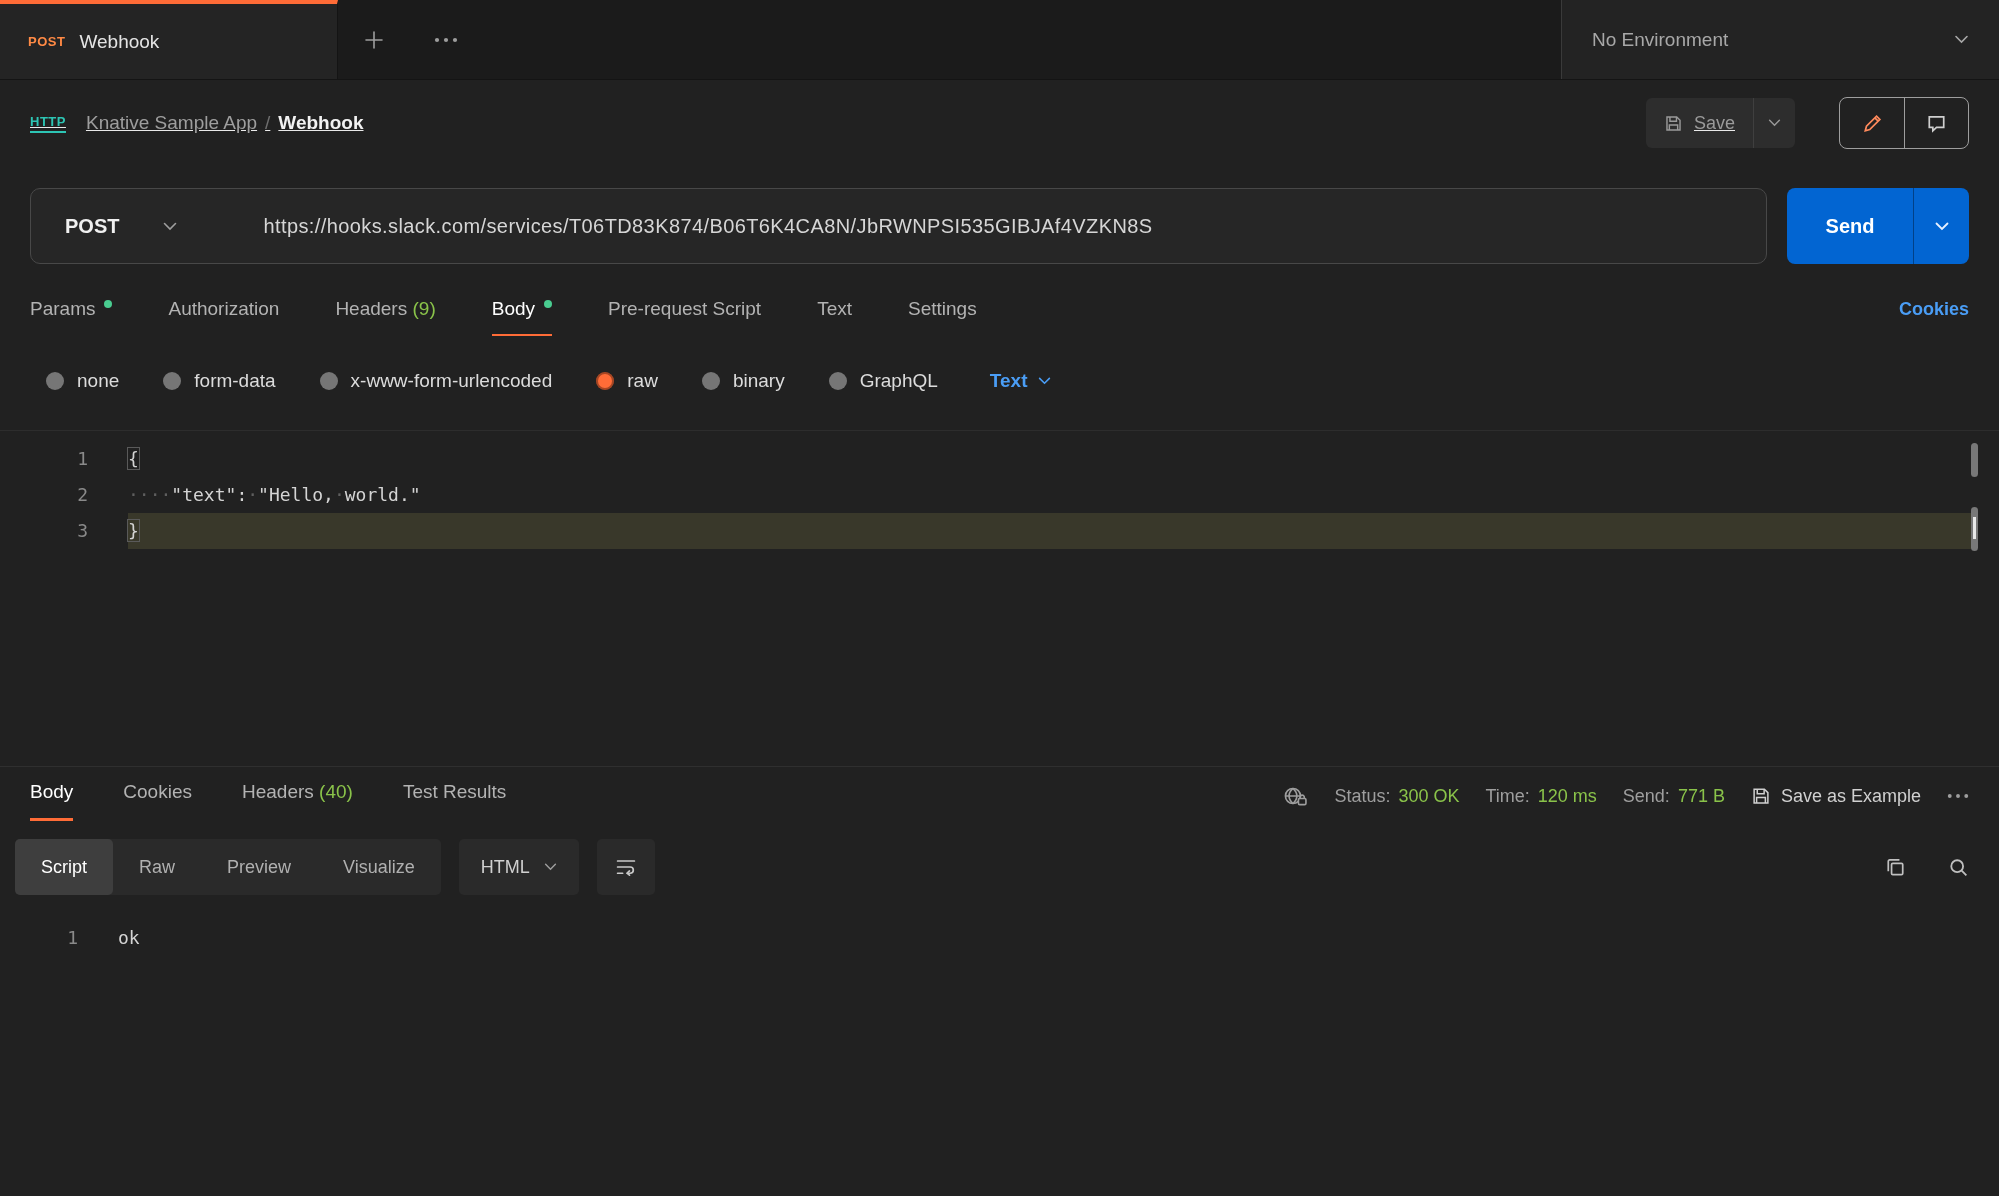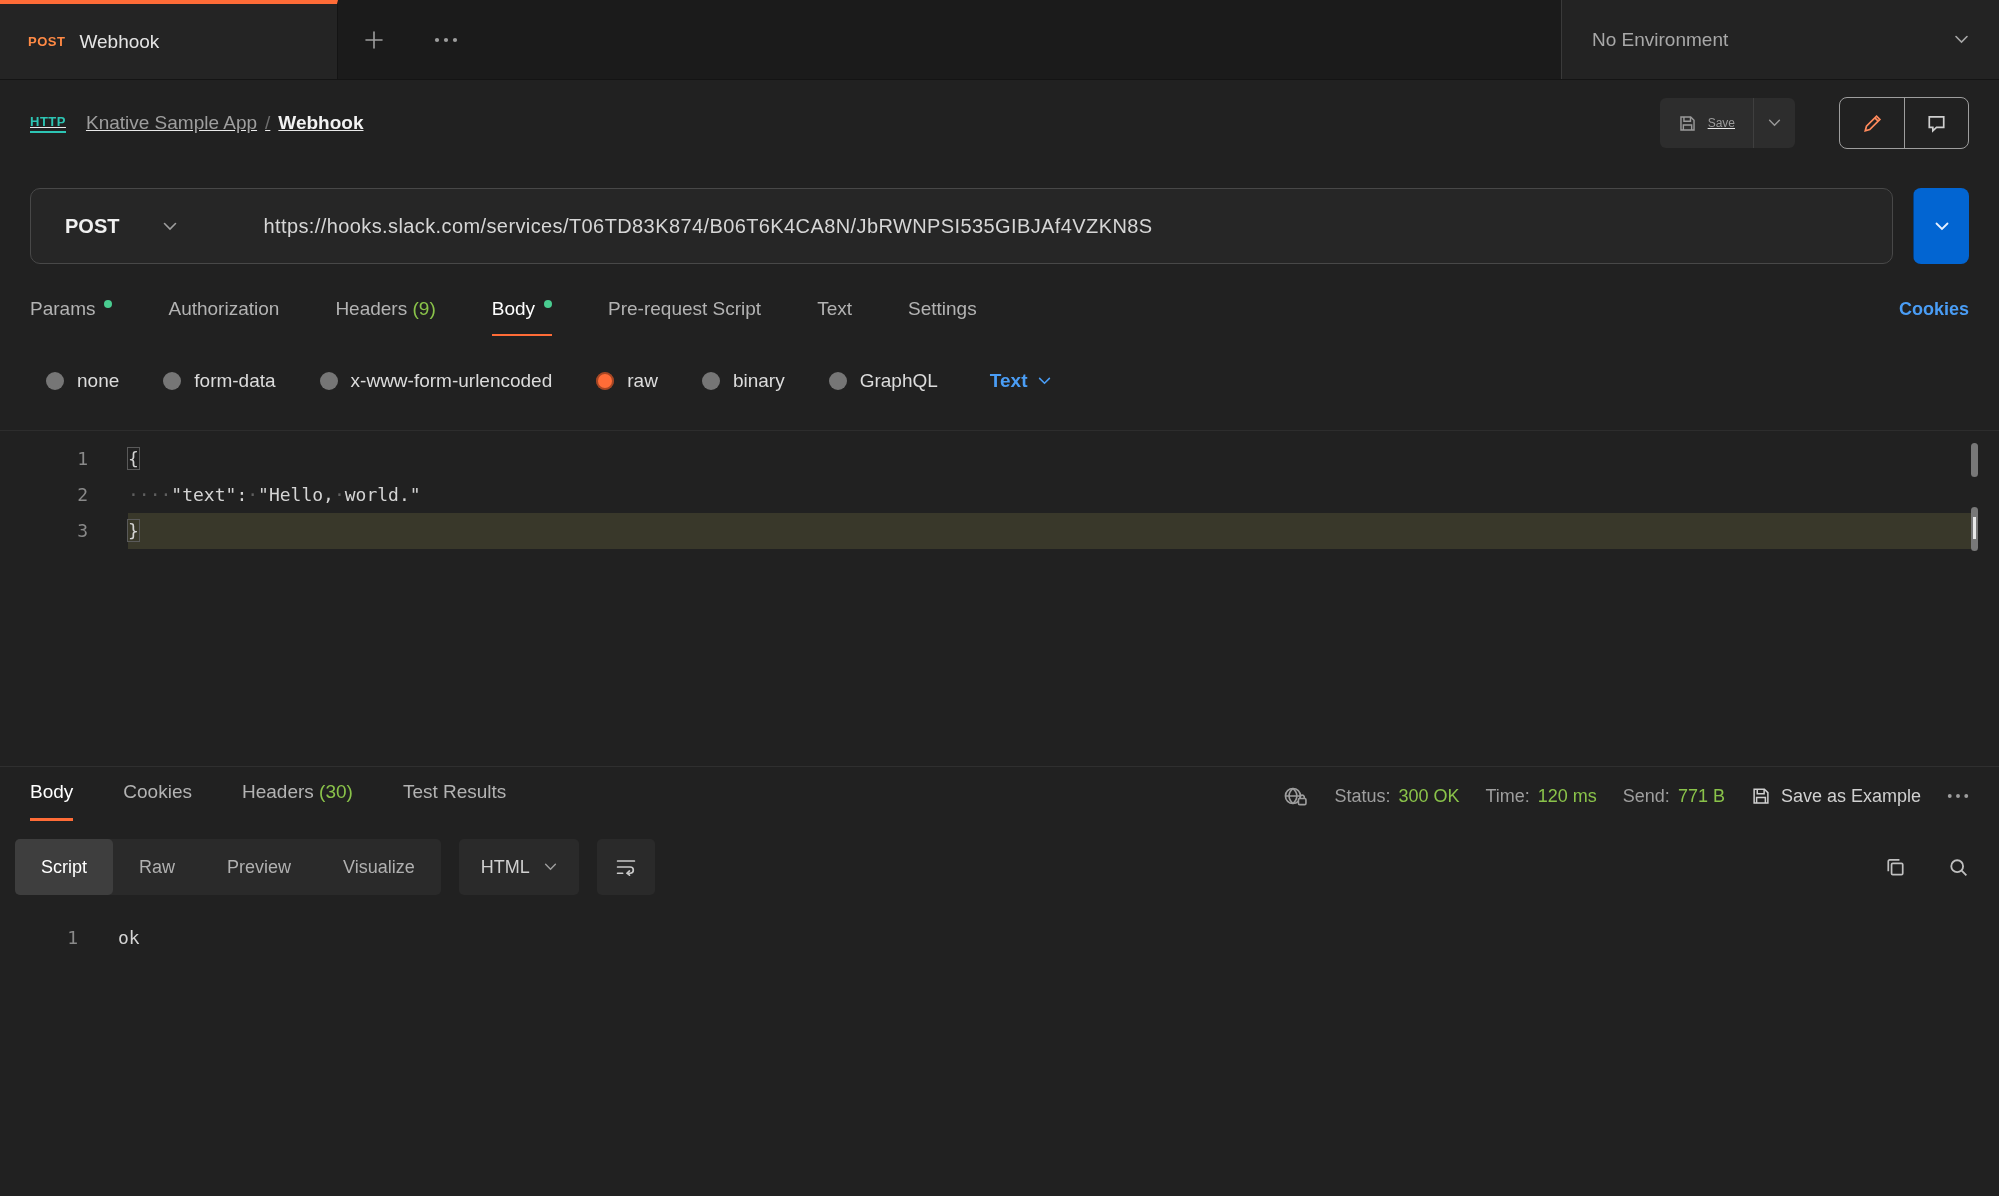--- a/index.html
+++ b/index.html
@@ -31,21 +31,21 @@
 
   
   .req-header { display:flex; align-items:center; height:86px; padding:0 30px; gap:20px;text-decoration:underline; }
   .http-badge { color:#2dc5b4; font-size:13px; font-weight:700; letter-spacing:.5px; border-bottom:2px solid #2dc5b4; padding-bottom:2px; }
   .crumb { display:flex; align-items:flex-start; gap:8px; font-size:19px; }
   .crumb-collection { color:#9e9e9e; }
   .crumb-sep { color:#6f6f6f; }
   .crumb-request { color:#f2f2f2; font-weight:600; }
   .header-right { margin-left:auto; display:flex; align-items:center; gap:44px; }
   .save-group { display:flex; align-items:stretch; background:#2d2d2d; border-radius:6px; height:50px; color:#9a9a9a; }
-  .save-main { display:flex; align-items:center; gap:11px; padding:0 18px; font-size:12px; cursor:pointer; }
+  .save-main { display:flex; align-items:center; gap:11px; padding:0 18px; font-size:18px; cursor:pointer; }
   .save-divider { width:1px; background:#3f3f3f; }
   .save-caret { display:flex; align-items:center; padding:0 14px; cursor:pointer; }
   .edit-group { display:flex; border:1px solid #9e9e9e; border-radius:8px; overflow:hidden; height:52px; }
   .edit-btn { width:64px; display:flex; align-items:center; justify-content:center; cursor:pointer; }
   .edit-btn + .edit-btn { border-left:1px solid #9e9e9e; }
   .pencil { color:#ff8a5c; }
   .bubble { color:#cfcfcf; }
 
   
   .url-row { display:flex; align-items:center; padding:0 30px; gap:20px; margin-top:22px; }
@@ -207,20 +207,21 @@
       <span class="method-label">POST</span>
       <span class="method-caret caret-svg">
         <svg width="14" height="9" viewBox="0 0 14 9">
             <path d="M1.5 1.5L7 7l5.5-5.5" fill="none" stroke="currentColor" stroke-width="1.6" stroke-linecap="round"></path>
           </svg>
       </span>
     </div>
     <div class="url-text">https://hooks.slack.com/services/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</div>
   </div>
   <div class="send-group">
+    <div class="send-main">Send</div>
     <div class="send-caret">
       <span>
         <svg width="14" height="9" viewBox="0 0 14 9">
             <path d="M1.5 1.5L7 7l5.5-5.5" fill="none" stroke="currentColor" stroke-width="1.8" stroke-linecap="round"></path>
           </svg>
       </span>
     </div>
   </div>
 </section>
 
@@ -285,21 +286,21 @@
   </div>
   <div class="scroll-mark m1"></div>
   <div class="scroll-mark m2"></div>
 </section>
 
 <section class="response">
 
   <nav class="resp-tabs">
     <div class="resp-tab active"><span>Body</span></div>
     <div class="resp-tab"><span>Cookies</span></div>
-    <div class="resp-tab"><span>Headers</span> <span class="count">(30)</span></div>
+    <div class="resp-tab"><span>Headers</span> <span class="count">(40)</span></div>
     <div class="resp-tab"><span>Test Results</span></div>
 
     <div class="resp-meta">
       <span class="globe">
         <svg width="26" height="22" viewBox="0 0 19 16" fill="none" stroke="currentColor" stroke-width="1.2">
             <circle cx="8" cy="8" r="5.5"></circle>
             <path d="M2.5 8h11M8 2.5c-3.8 3.4-3.8 7.6 0 11M8 2.5c3.8 3.4 3.8 7.6 0 11"></path>
             <rect x="12" y="9.8" width="5.5" height="4.5" rx="1" fill="#212121"></rect>
             <path d="M13.2 9.8V8.9a1.55 1.55 0 013.1 0v.9"></path>
           </svg>

